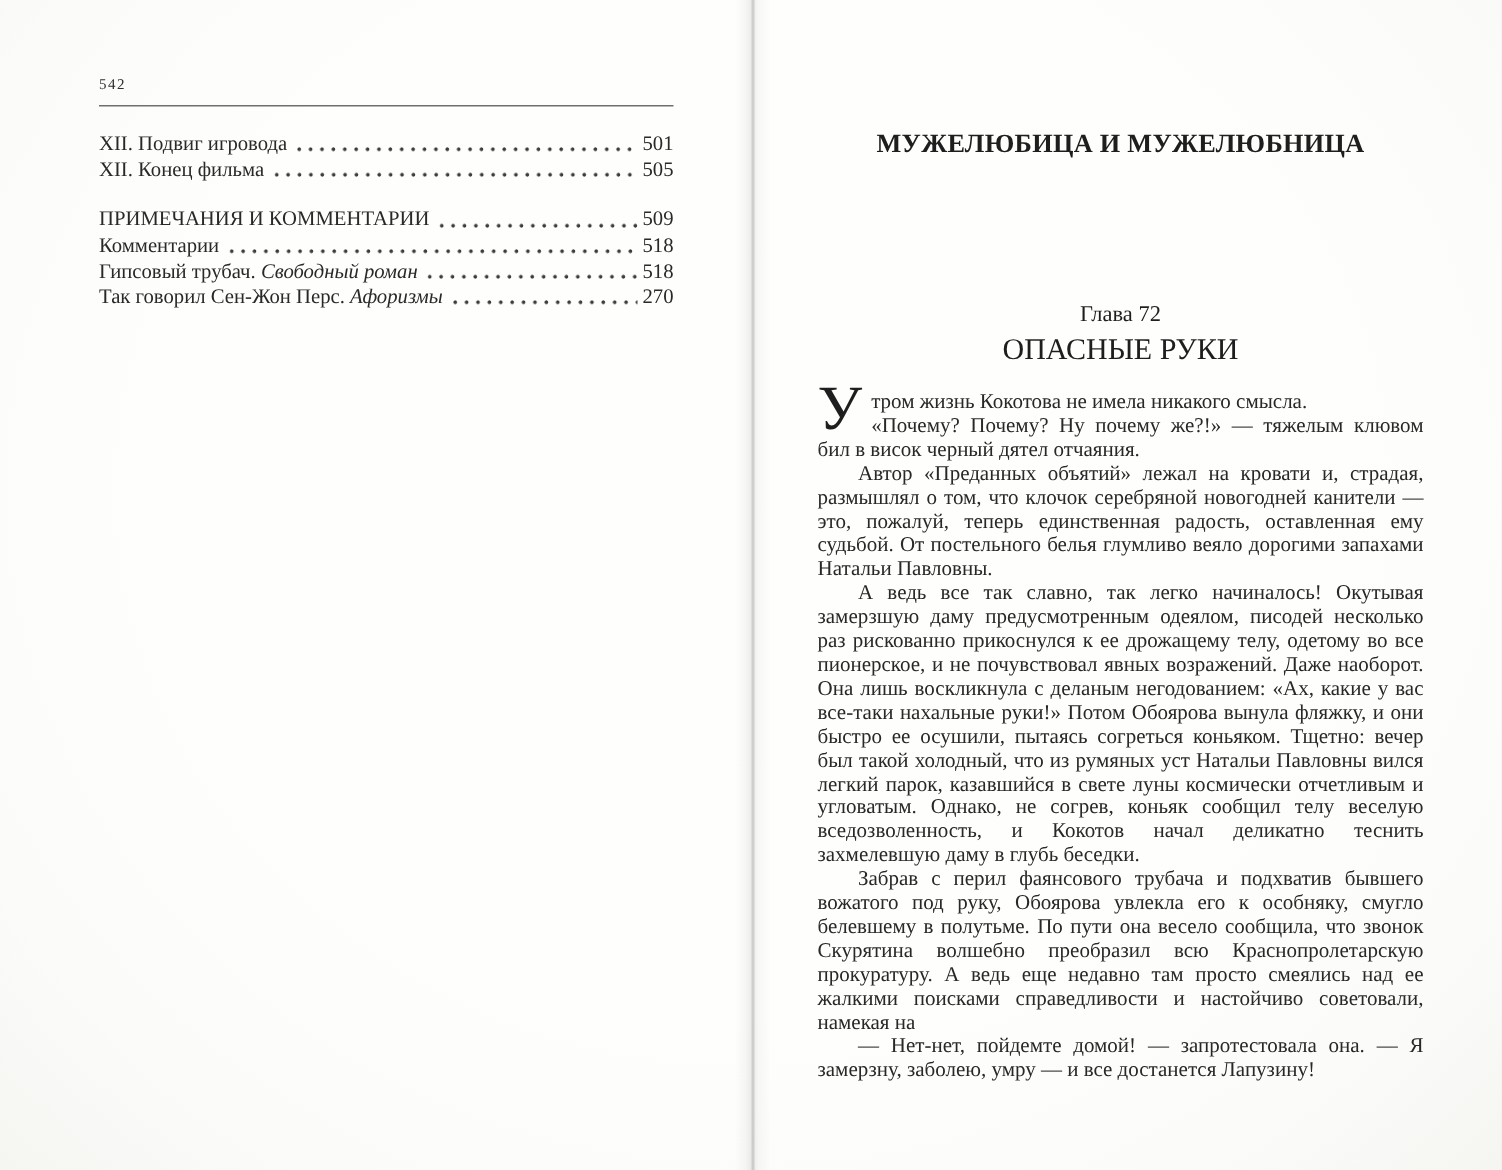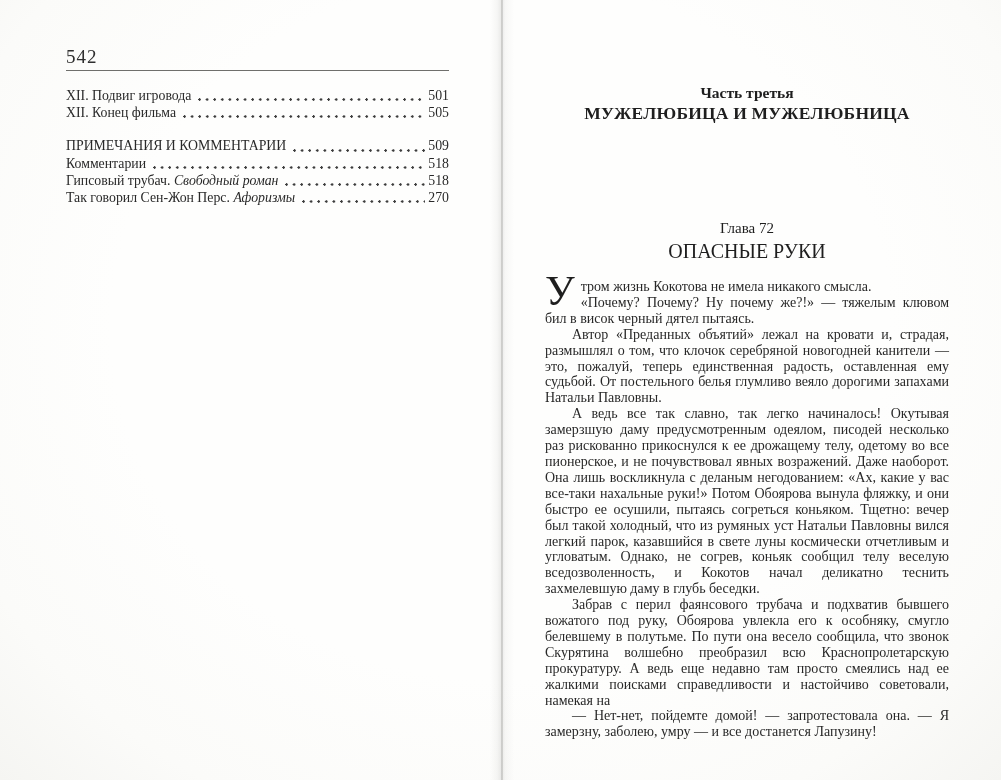--- a/index.html
+++ b/index.html
@@ -26,21 +26,21 @@
       rgba(115,115,110,0.05) 64%,
       rgba(115,115,110,0) 100%);
   }
   .gutter::after{
     content:"";position:absolute;left:11px;top:0;width:2px;height:100%;
     background:rgba(95,95,90,0.20);
   }
 
   
   .page.left{position:absolute;left:66px;top:49px;width:383px;}
-  .pagenum{font-size:19px;line-height:16px;letter-spacing:1px;color:#2e2e2e;}
+  .pagenum{font-size:10px;line-height:16px;letter-spacing:1px;color:#2e2e2e;}
   .rule{height:1px;background:#6f6f6c;margin-top:5px;}
   .toc{margin-top:16px;font-size:13.8px;color:#292929;}
   .toc-row{display:flex;line-height:17.2px;}
   .toc-row.gap{margin-top:16px;}
   .toc-label{white-space:nowrap;}
   .toc-label i{}
   .toc-dots{flex:1 1 auto;position:relative;min-width:12px;}
   .toc-dots::after{
     content:"";position:absolute;left:7px;right:3px;bottom:3px;height:3px;
     background-image:radial-gradient(circle at 1.5px 1.5px,#3d3d3d 1.05px,rgba(0,0,0,0) 1.45px);
@@ -105,30 +105,29 @@
         <div class="toc-row">
           <span class="toc-label">Так говорил Сен-Жон Перс. <i>Афоризмы</i></span>
           <span class="toc-dots"></span>
           <span class="toc-page">270</span>
         </div>
       </div>
   </div>
 
   <div class="page right">
     <div class="part">
-      <div class="part-label">Часть третья</div>
       <div class="part-title">МУЖЕЛЮБИЦА И МУЖЕЛЮБНИЦА</div>
     </div>
     <div class="chapter">
       <div class="chapter-label">Глава 72</div>
       <div class="chapter-title">ОПАСНЫЕ РУКИ</div>
     </div>
     <div class="body" lang="ru">
         <p class="noindent"><span class="dropcap">У</span>тром жизнь Кокотова не имела никакого смысла.</p>
-        <p class="noindent">«Почему? Почему? Ну почему же?!» — тяжелым клювом бил в висок черный дятел пытаясь.</p>
+        <p class="noindent">«Почему? Почему? Ну почему же?!» — тяжелым клювом бил в висок черный дятел отчаяния.</p>
         <p>Автор «Преданных объятий» лежал на кровати и, страдая, размышлял о том, что клочок серебряной новогодней канители — это, пожалуй, теперь единственная радость, оставленная ему судьбой. От постельного белья глумливо веяло дорогими запахами Натальи Павловны.</p>
         <p>А ведь все так славно, так легко начиналось! Окутывая замерзшую даму предусмотренным одеялом, писодей несколько раз рискованно прикоснулся к ее дрожащему телу, одетому во все пионерское, и не почувствовал явных возражений. Даже наоборот. Она лишь воскликнула с деланым негодованием: «Ах, какие у вас все-таки нахальные руки!» Потом Обоярова вынула фляжку, и они быстро ее осушили, пытаясь согреться коньяком. Тщетно: вечер был такой холодный, что из румяных уст Натальи Павловны вился легкий парок, казавшийся в свете луны космически отчетливым и угловатым. Однако, не согрев, коньяк сообщил телу веселую вседозволенность, и Кокотов начал деликатно теснить захмелевшую даму в глубь беседки.</p>
         <p>Забрав с перил фаянсового трубача и подхватив бывшего вожатого под руку, Обоярова увлекла его к особняку, смугло белевшему в полутьме. По пути она весело сообщила, что звонок Скурятина волшебно преобразил всю Краснопролетарскую прокуратуру. А ведь еще недавно там просто смеялись над ее жалкими поисками справедливости и настойчиво советовали, намекая на</p>
         <p>— Нет-нет, пойдемте домой! — запротестовала она. — Я замерзну, заболею, умру — и все достанется Лапузину!</p>
       </div>
   </div>
 
 </div>
 
 </body></html>

